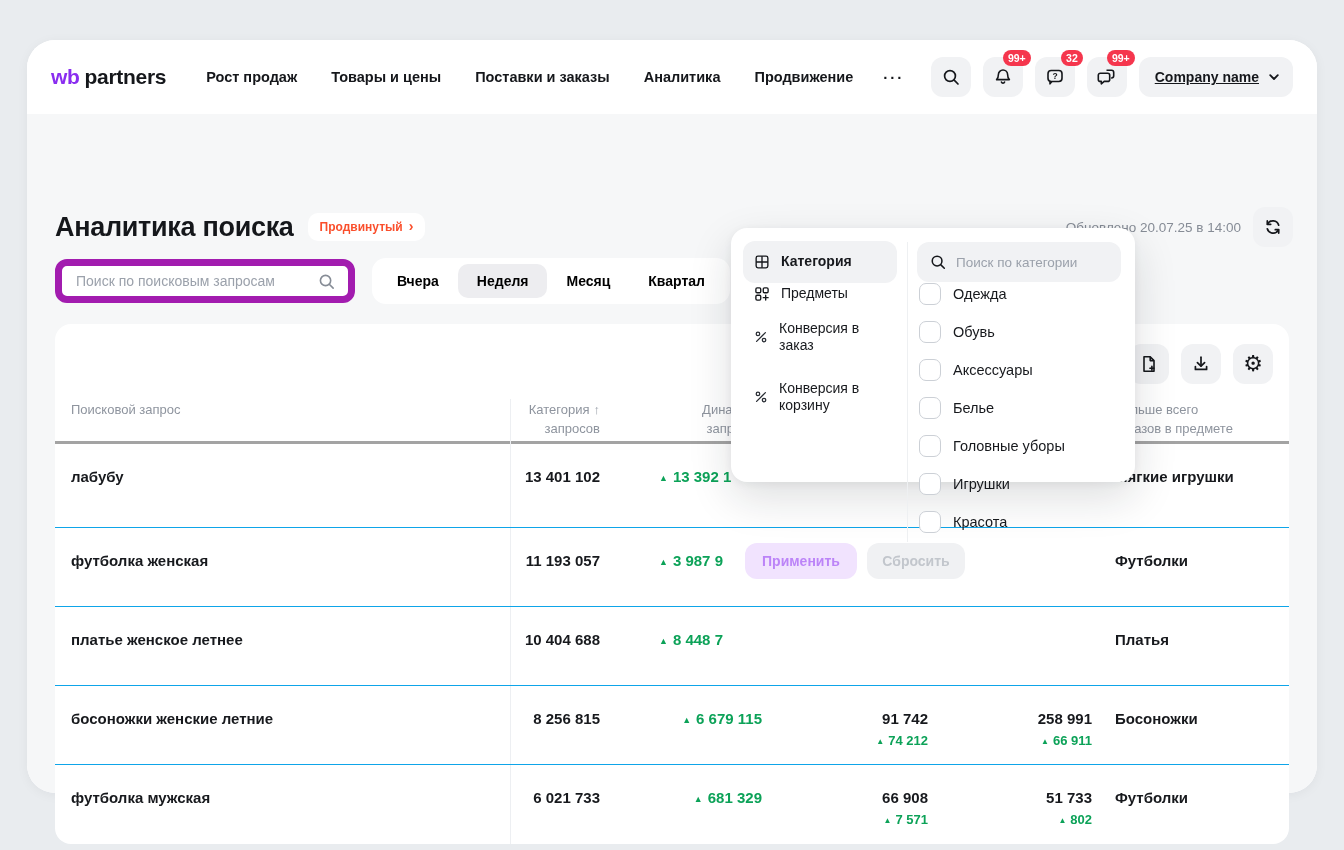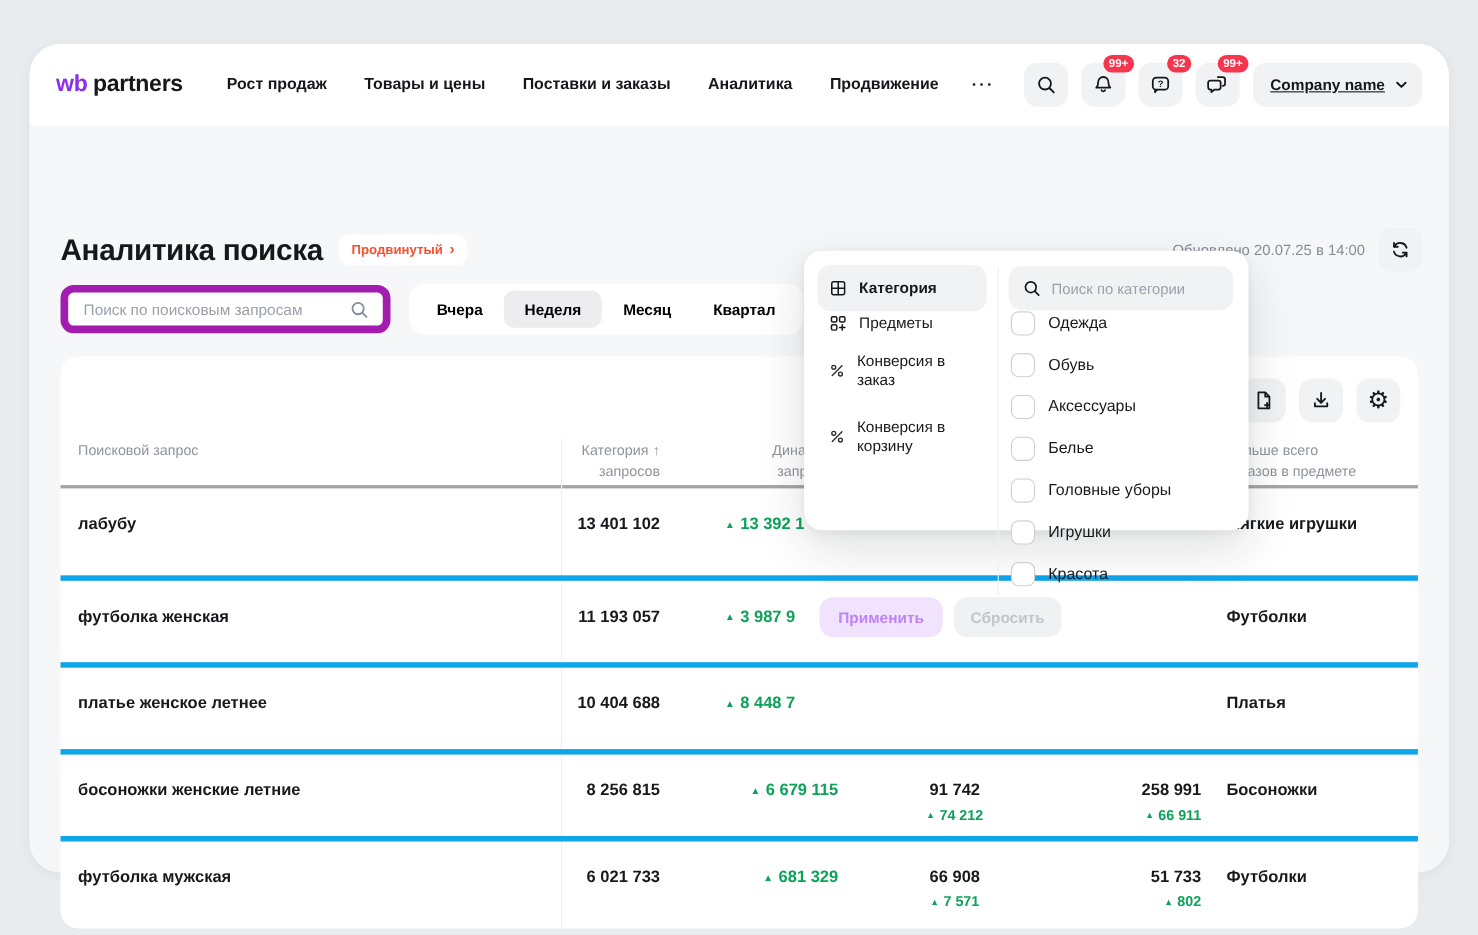--- a/index.html
+++ b/index.html
@@ -44,29 +44,29 @@
   .tableicons { position:absolute; top:20px; right:16px; display:flex; gap:12px; }
   .thead { position:absolute; top:75px; left:0; right:0; height:45px; border-bottom:3px solid #a3a3a3; font-size:13px; color:#8e949e; line-height:1.45; }
   .vline { position:absolute; left:455px; top:75px; bottom:0; width:1px; background:#edeff2; }
   .th { position:absolute; top:2px; }
   .th-query { left:16px; }
   .th-count { left:280px; width:265px; text-align:right; cursor:pointer; }
   .sort::before { content:"↑"; margin-left:4px; color:#9aa0aa; }
   .th-dyn { left:556px; width:151px; text-align:right; }
   .th-subject { left:1060px; }
   .tbody { position:absolute; top:120px; left:0; right:0; bottom:0; }
-  .trow { position:relative; height:79px; border-bottom:5px solid #0ea5e9; }
+  .trow { position:relative; height:79px; border-bottom:1px solid #0ea5e9; }
   .trow.first { height:84px; }
   .trow.last { height:76px; border-bottom:none; }
   .cell { position:absolute; top:24px; font-size:15px; font-weight:700; color:#17191d; }
   .cq { left:16px; }
   .cc { left:280px; width:265px; text-align:right; }
   .cd { left:556px; width:151px; text-align:right; color:#0ca258; }
   .cd.dyn-left { text-align:left; padding-left:48px; white-space:nowrap; }
-  .cm1 { left:753px; width:120px; text-align:center; }
+  .cm1 { left:753px; width:120px; text-align:right; }
   .cm2 { left:917px; width:120px; text-align:right; }
   .cs { left:1060px; white-space:nowrap; }
   .sub { margin-top:6px; font-size:13px; font-weight:600; color:#0ca258; }
   .tri::before { content:"▲"; font-size:9px; margin-right:5px; vertical-align:1px; }
   .sub .tri::before { font-size:8px; margin-right:4px; }
 
   
   .dropdown { position:absolute; left:704px; top:188px; width:404px; height:254px; background:#fff; border-radius:16px; box-shadow:0 16px 44px rgba(24,28,36,.14), 0 2px 8px rgba(24,28,36,.06); z-index:20; }
   .fmenu-item { position:absolute; left:12px; width:154px; display:flex; align-items:center; gap:10px; padding:0 10px; border-radius:12px; cursor:pointer; font-size:14px; font-weight:500; color:#17191d; }
   .fmenu-item.active { background:#f1f2f4; font-weight:600; }

